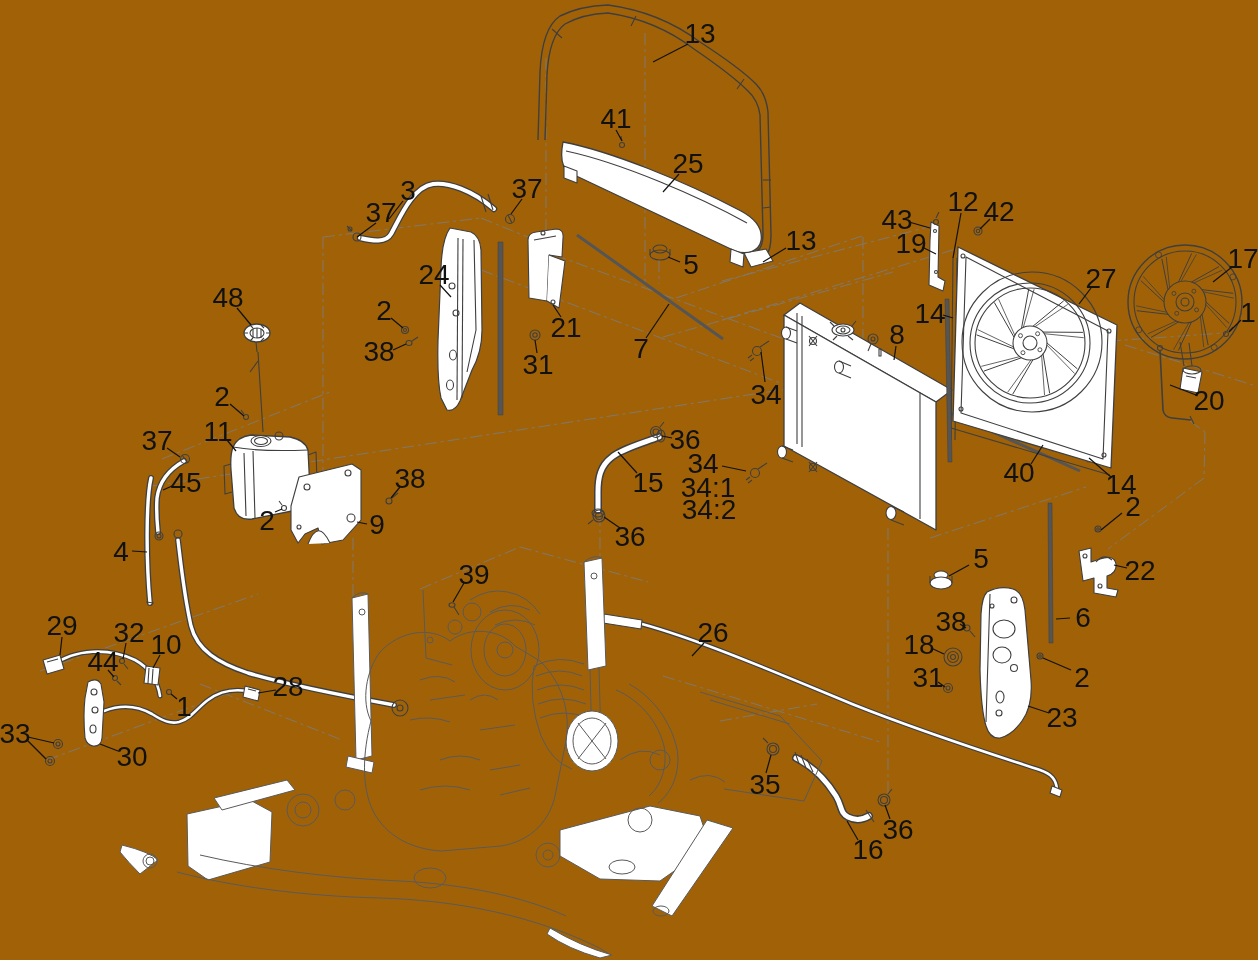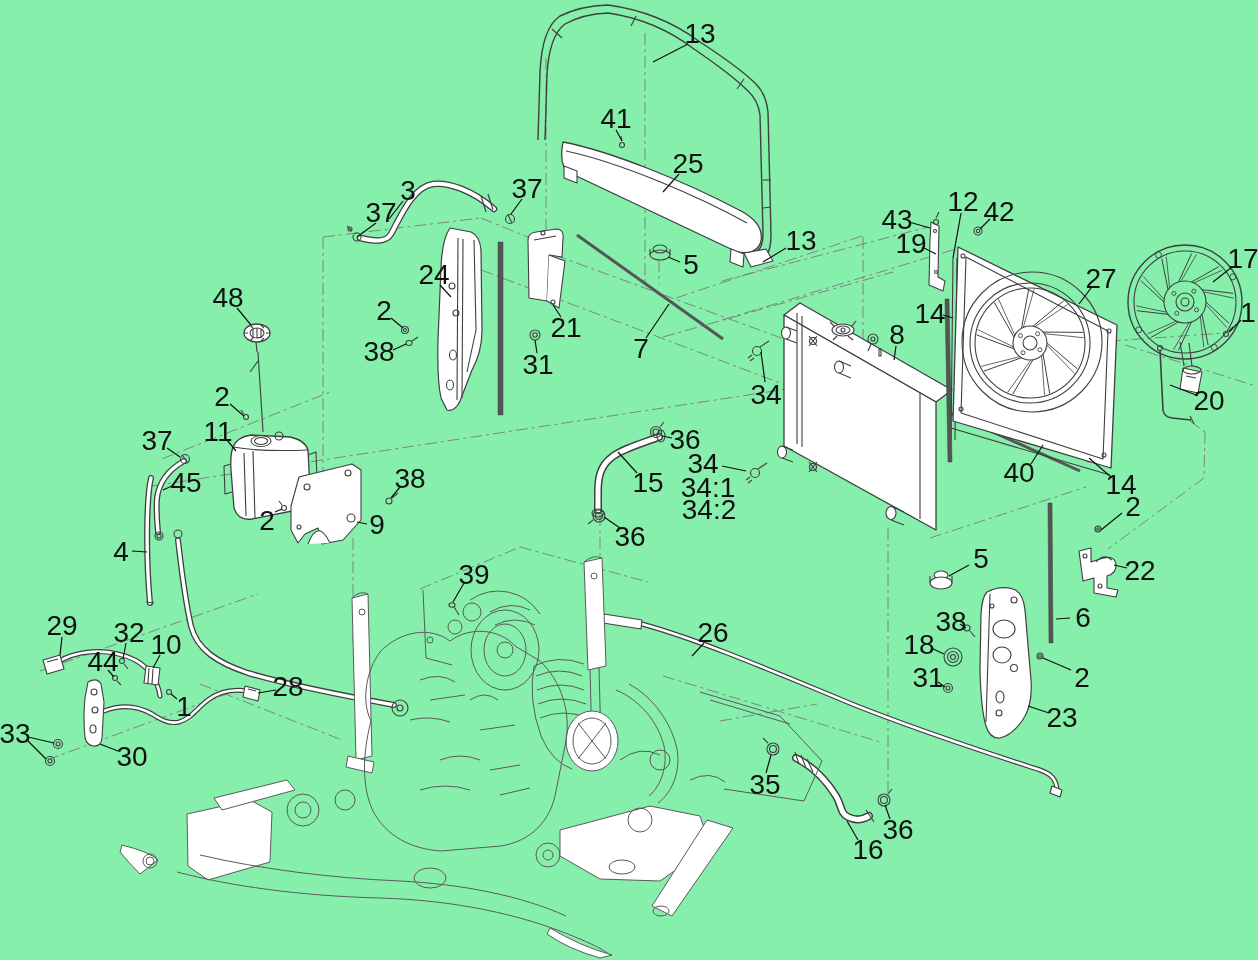--- a/index.html
+++ b/index.html
@@ -1,16 +1,16 @@
 <!DOCTYPE html>
 <html><head>
 <meta charset="utf-8">
 <style>
   html,body{margin:0;padding:0;background:#fff;}
-  .stage{position:relative;width:1258px;height:960px;background:#86efac;overflow:hidden;
+  .stage{position:relative;width:1258px;height:960px;background:#a16207;overflow:hidden;
          font-family:"Liberation Sans", sans-serif;}
   svg{position:absolute;left:0;top:0;}
   text.callout{font-family:"Liberation Sans", sans-serif;font-weight:400;fill:#111;}
 </style>
 </head>
 <body>
 
 <div class="stage">
   <svg id="fig" width="1258" height="960" viewBox="0 0 1258 960">
       <g>

